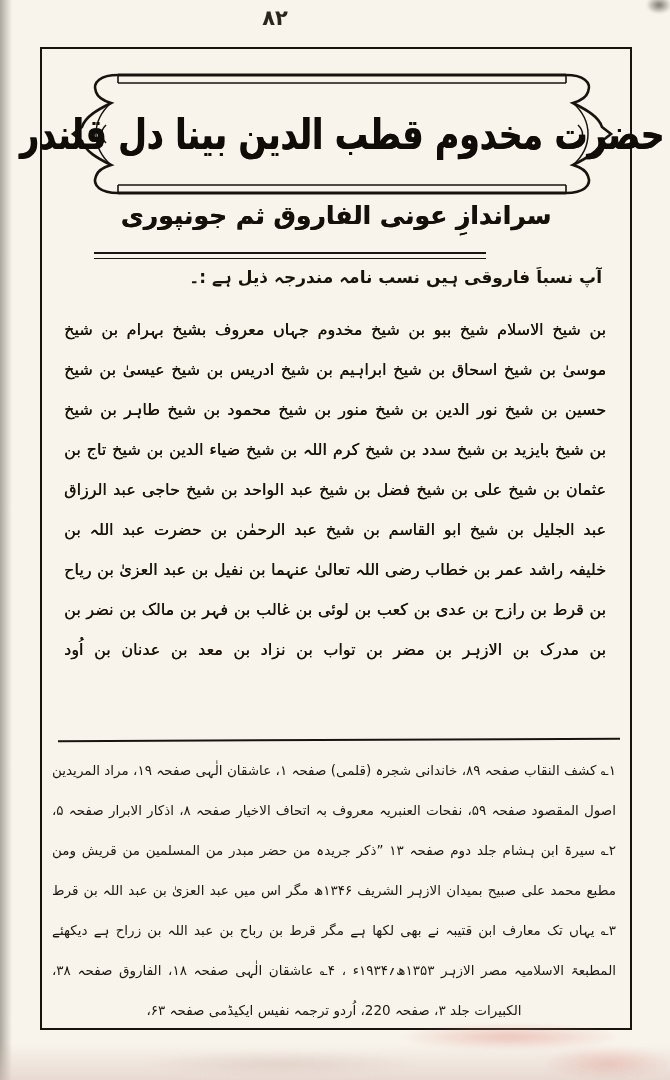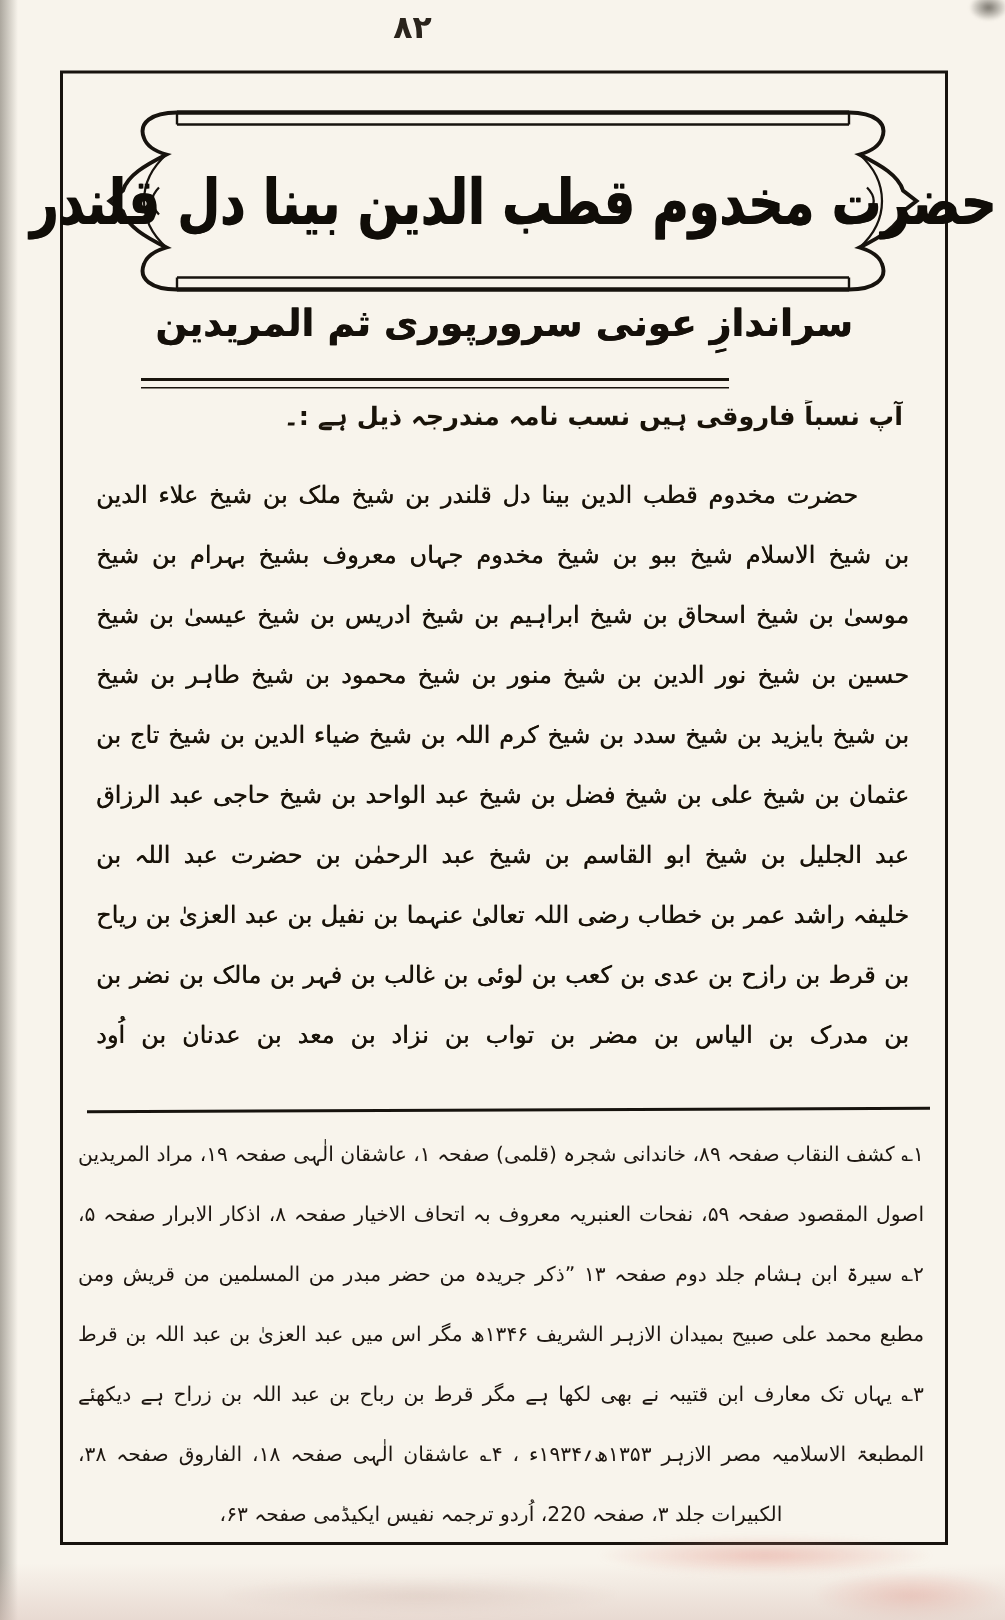--- a/index.html
+++ b/index.html
@@ -156,36 +156,35 @@
                  C531,86 519,93 505,100 C512,102 518,105 520,111
                  C524,121 515,128 498,128"></path>
             <path stroke-width="1.5" d="M505,38 C514,46 520,56 520,69 C520,82 514,92 505,100"></path>
             <path stroke-width="1.5" d="M510,60 q9,9 0,18"></path>
           </g>
         </g>
       </svg>
       <div class="title-text">حضرت مخدوم قطب الدین بینا دل قلندر</div>
     </div>
 
-    <div class="subtitle">سراندازِ عونی سرورپوری ثم المریدین</div>
+    <div class="subtitle">سراندازِ عونی الفاروق ثم جونپوری</div>
     <div class="subtitle-underline"></div>
 
     <div class="intro-line">آپ نسباً فاروقی ہیں نسب نامہ مندرجہ ذیل ہے :۔</div>
 
     <div class="genealogy">
-      <div class="jline first">حضرت مخدوم قطب الدین بینا دل قلندر بن شیخ ملک بن شیخ علاء الدین</div>
       <div class="jline">بن شیخ الاسلام شیخ ببو بن شیخ مخدوم جہاں معروف بشیخ بہرام بن شیخ محمود بن شیخ احمد</div>
       <div class="jline">موسیٰ بن شیخ اسحاق بن شیخ ابراہیم بن شیخ ادریس بن شیخ عیسیٰ بن شیخ منصور بن شیخ</div>
       <div class="jline">حسین بن شیخ نور الدین بن شیخ منور بن شیخ محمود بن شیخ طاہر بن شیخ جہانگیر بن شیخ جنید</div>
       <div class="jline">بن شیخ بایزید بن شیخ سدد بن شیخ کرم اللہ بن شیخ ضیاء الدین بن شیخ تاج بن شیخ</div>
       <div class="jline">عثمان بن شیخ علی بن شیخ فضل بن شیخ عبد الواحد بن شیخ حاجی عبد الرزاق بن شیخ</div>
       <div class="jline">عبد الجلیل بن شیخ ابو القاسم بن شیخ عبد الرحمٰن بن حضرت عبد اللہ بن حضرت امیر المومنین</div>
       <div class="jline">خلیفہ راشد عمر بن خطاب رضی اللہ تعالیٰ عنہما بن نفیل بن عبد العزیٰ بن ریاح بن عبد اللہ</div>
       <div class="jline">بن قرط بن رازح بن عدی بن کعب بن لوئی بن غالب بن فہر بن مالک بن نضر بن کنانہ بن خزیمہ</div>
-      <div class="jline">بن مدرک بن الیاس بن مضر بن تواب بن نزاد بن معد بن عدنان بن اُود</div>
+      <div class="jline">بن مدرک بن الازہر بن مضر بن تواب بن نزاد بن معد بن عدنان بن اُود</div>
     </div>
 
     <div class="footnote-divider"></div>
 
     <div class="footnotes">
       <div class="fline">۱؎ کشف النقاب صفحہ ۸۹، خاندانی شجرہ (قلمی) صفحہ ۱، عاشقان الٰہی صفحہ ۱۹، مراد المریدین (قلمی) صفحہ ۴۰۱،</div>
       <div class="fline">اصول المقصود صفحہ ۵۹، نفحات العنبریہ معروف بہ اتحاف الاخیار صفحہ ۸، اذکار الابرار صفحہ ۵،</div>
       <div class="fline">۲؎ سیرۃ ابن ہشام جلد دوم صفحہ ۱۳ ”ذکر جریدہ من حضر مبدر من المسلمین من قریش ومن معہم“</div>
       <div class="fline">مطبع محمد علی صبیح بمیدان الازہر الشریف ۱۳۴۶ھ مگر اس میں عبد العزیٰ بن عبد اللہ بن قرط بن زراح بن عدی ہے</div>
       <div class="fline">۳؎ یہاں تک معارف ابن قتیبہ نے بھی لکھا ہے مگر قرط بن رباح بن عبد اللہ بن زراح ہے دیکھئے صفحہ نمبر ۱۱۶</div>

